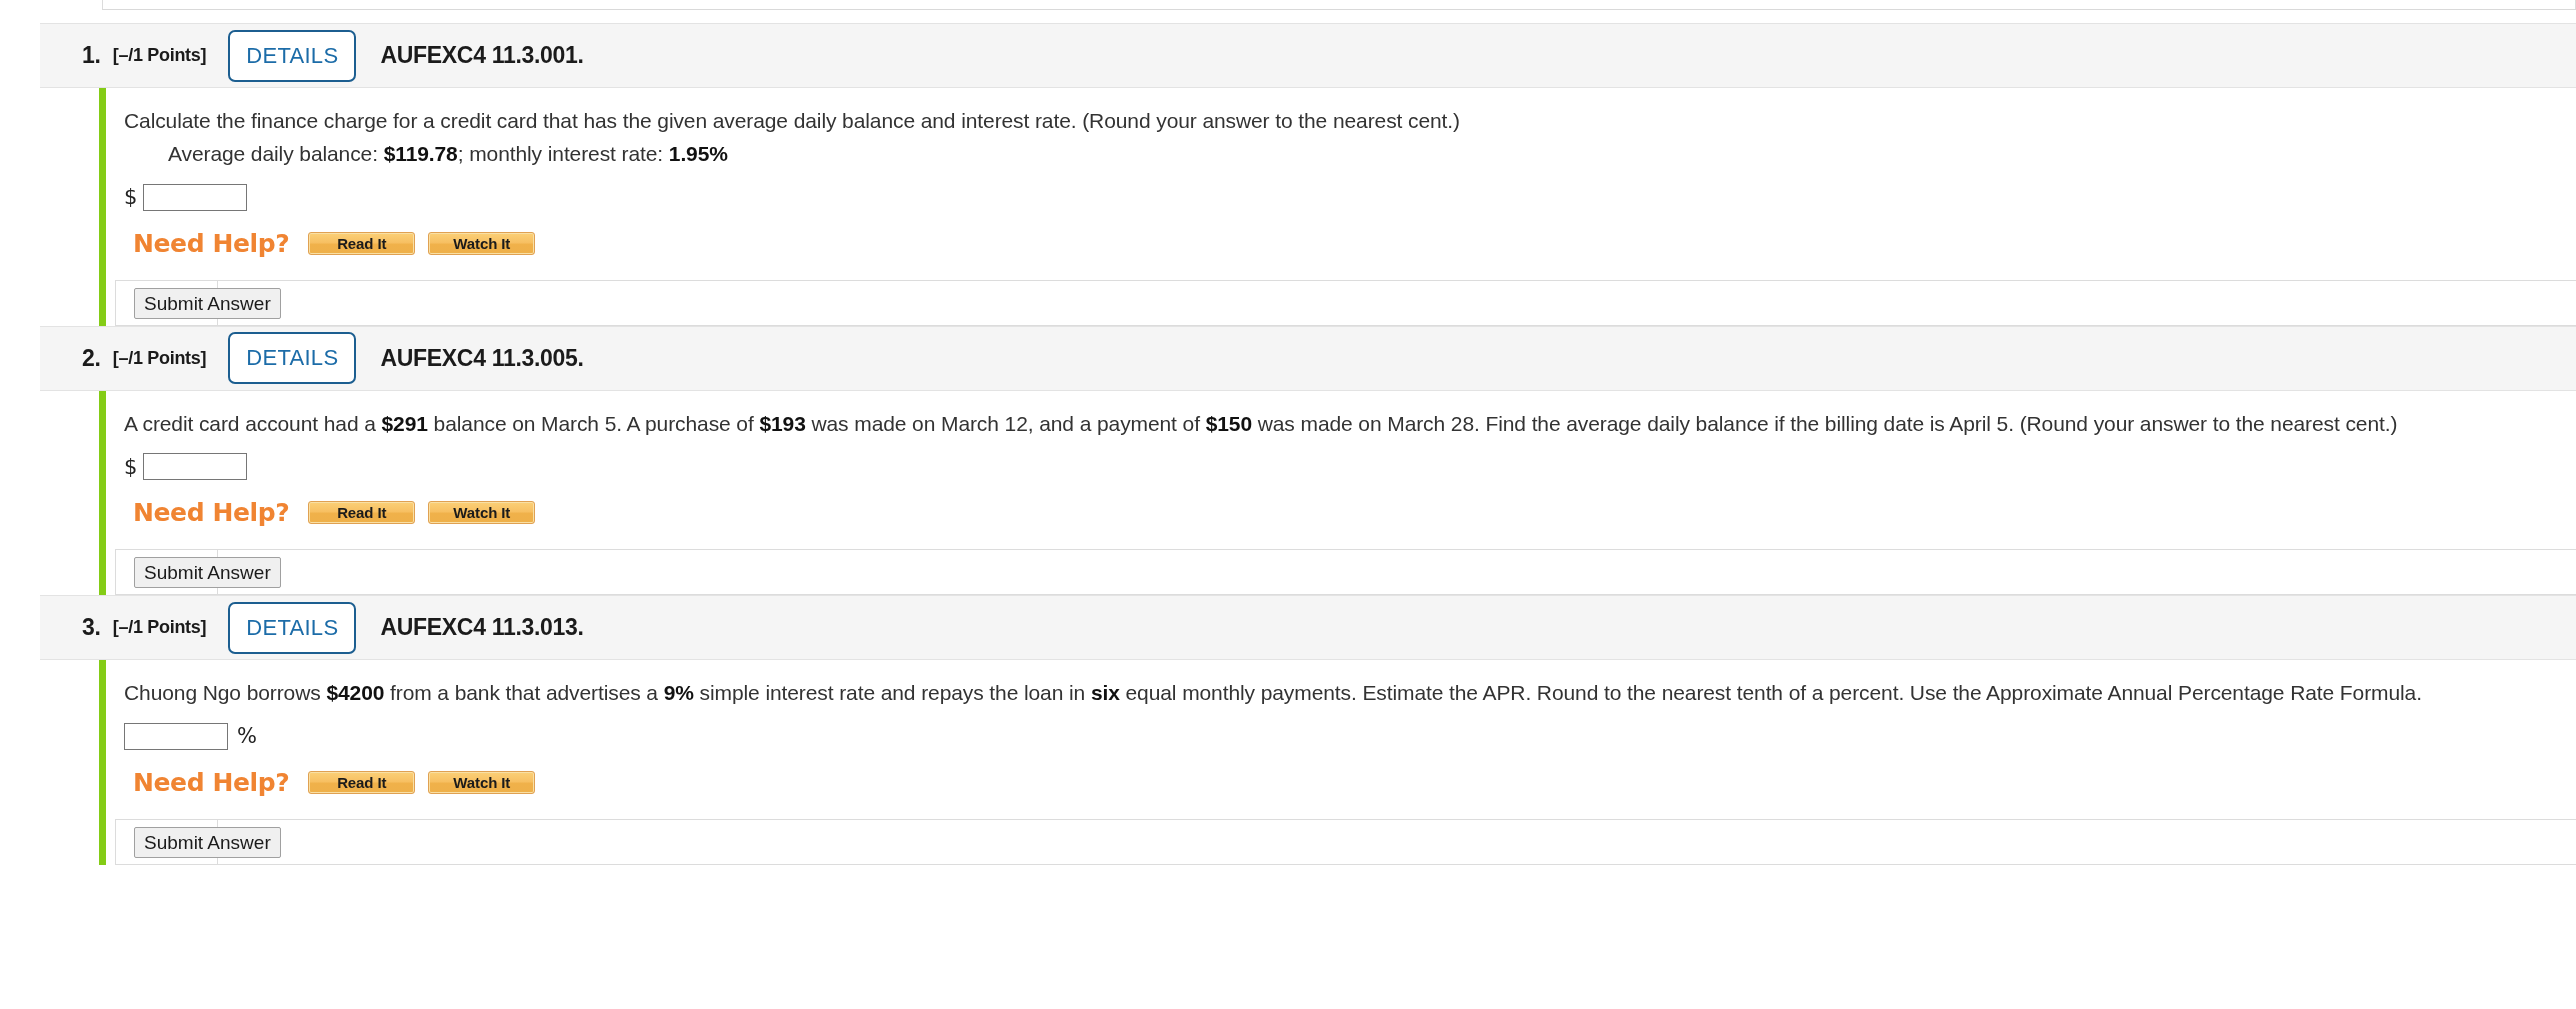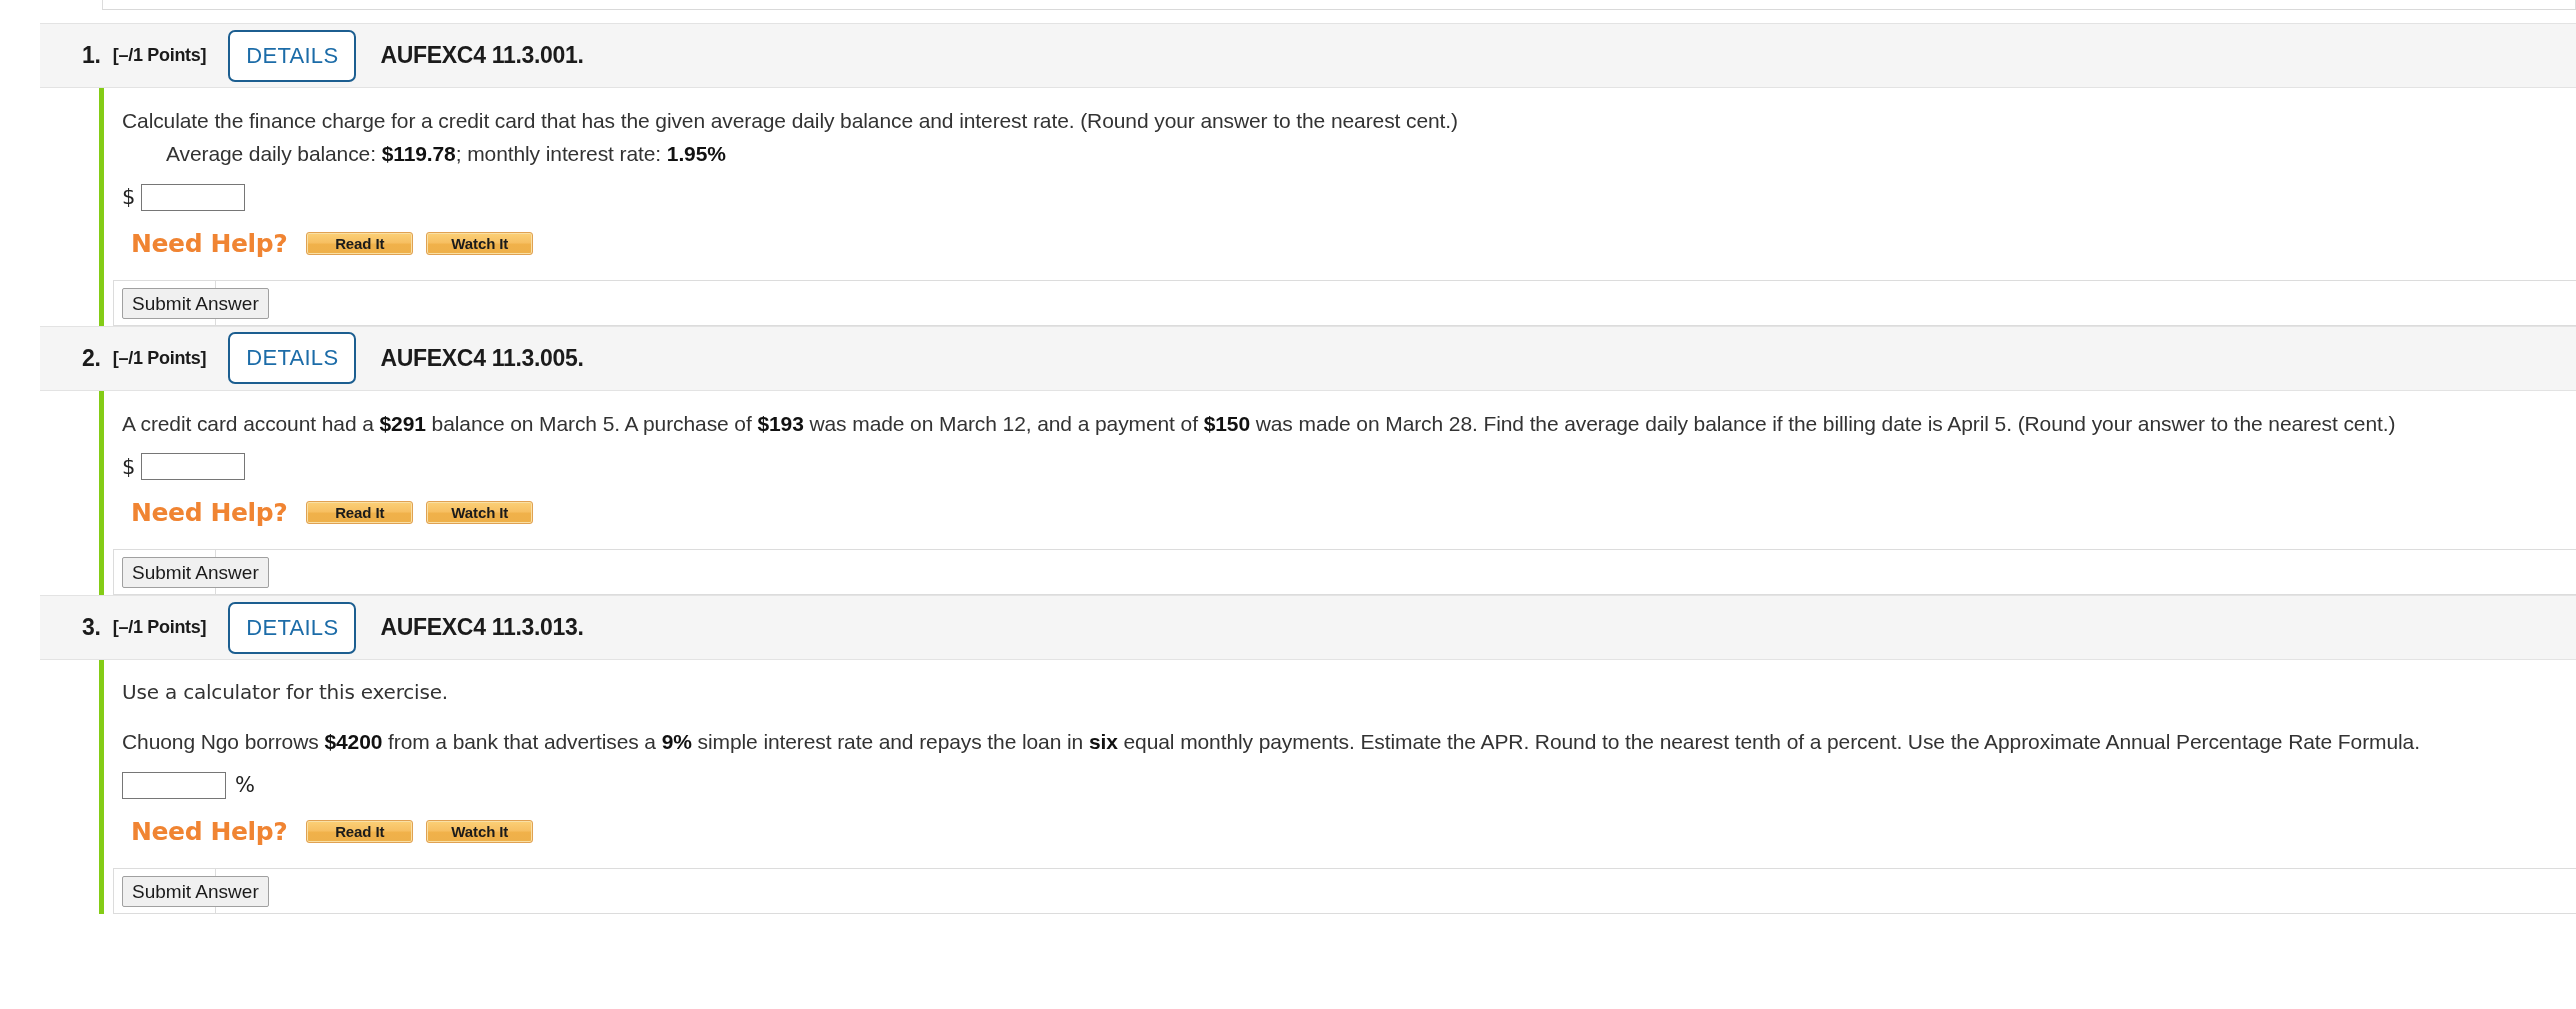--- a/index.html
+++ b/index.html
@@ -114,21 +114,21 @@
     letter-spacing: -0.3px;
     white-space: nowrap;
   }
 
   
   .q-body {
     position: relative;
     margin-left: 99px;
     width: 2477px;
     background: #ffffff;
-    border-left: 5px solid #84cc16;
+    border-left: 7px solid #84cc16;
     box-sizing: border-box;
     padding: 18px 0 0 18px;
   }
 
   .q-text {
     font-family: "Liberation Sans Narrow", "Liberation Sans", sans-serif;
     font-size: 21px;
     line-height: 1.45;
     color: #333333;
     letter-spacing: -0.1px;
@@ -242,21 +242,21 @@
     top: 0;
     right: 0;
     height: 46px;
     border-top: 1px solid #dcdcdc;
     border-bottom: 1px solid #dcdcdc;
     border-right: 1px solid #dcdcdc;
     box-sizing: border-box;
   }
   .submit-btn {
     position: absolute;
-    left: 18px;
+    left: 28px;
     top: 8px;
     height: 31px;
     padding: 0 9px;
     background: #f0f0f0;
     border: 1px solid #a0a0a0;
     border-radius: 2px;
     font-family: "Liberation Sans", sans-serif;
     font-size: 19px;
     color: #1b1b1b;
     cursor: pointer;
@@ -325,21 +325,20 @@
         </div>
       </div>
       <div class="question">
         <div class="q-header" style="margin-top: 0px;">
           <span class="q-number">3.</span>
           <span class="q-points">[–/1 Points]</span>
           <button class="details-btn">DETAILS</button>
           <span class="q-code">AUFEXC4 11.3.013.</span>
         </div>
         <div class="q-body">
-          <div class="q-text plain" style="margin-bottom: 20px;">Use a calculator for this exercise.</div>
           <div class="q-text"><span>Chuong Ngo borrows </span><b>$4200</b><span> from a bank that advertises a </span><b>9%</b><span> simple interest rate and repays the loan in </span><b>six</b><span> equal monthly payments. Estimate the APR. Round to the nearest tenth of a percent. Use the Approximate Annual Percentage Rate Formula.</span></div>
           <div class="answer-row">
             <input class="answer-input" type="text" placeholder="" style="">
             <span class="pct">%</span>
           </div>
           <div class="need-help-row">
             <span class="need-help-label">Need Help?</span>
             <button class="help-btn">Read It</button>
             <button class="help-btn">Watch It</button>
           </div>

